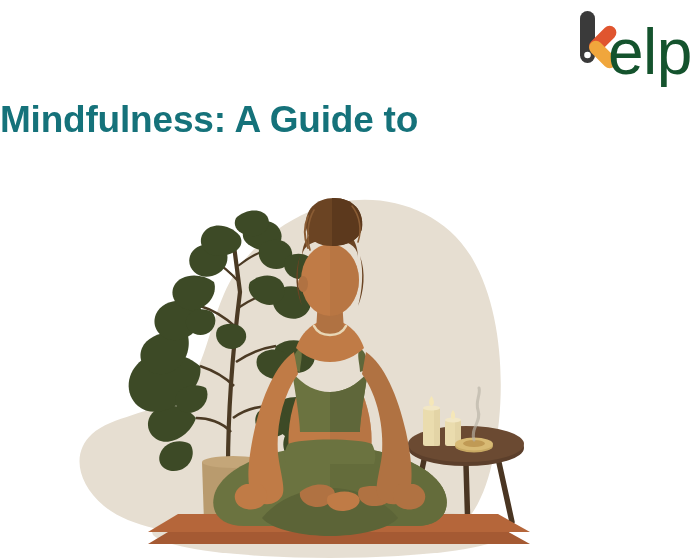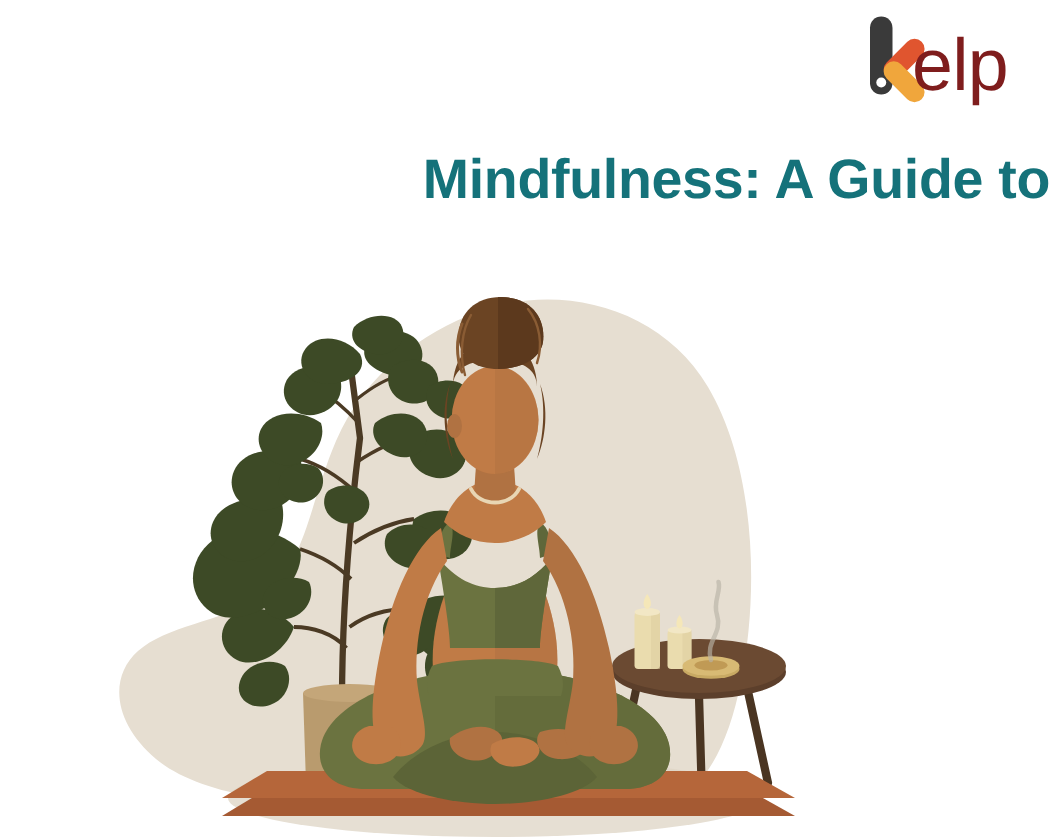--- a/index.html
+++ b/index.html
@@ -30,35 +30,35 @@
     right: 8px;
     width: 120px;
     height: 74px;
   }
   #brand-logo svg { display: block; }
   #brand-wordmark {
     position: absolute;
     left: 36px;
     top: 14px;
     font-family: "Liberation Sans", sans-serif;
-    font-size: 49px;
+    font-size: 64px;
     font-weight: 400;
-    color: #7f1d1d;
+    color: #14532d;
     letter-spacing: -0.5px;
     line-height: 1;
     white-space: nowrap;
   }
 
   
   #title-block {
     position: absolute;
     left: 0;
     top: 92px;
     width: 700px;
-    text-align: right;
+    text-align: left;
   }
   #title-block .tline {
     display: block;
     font-family: "Liberation Sans", sans-serif;
     font-size: 37px;
     font-weight: 700;
     color: #15727a;
     line-height: 55px;
     letter-spacing: -0.2px;
     white-space: nowrap;

